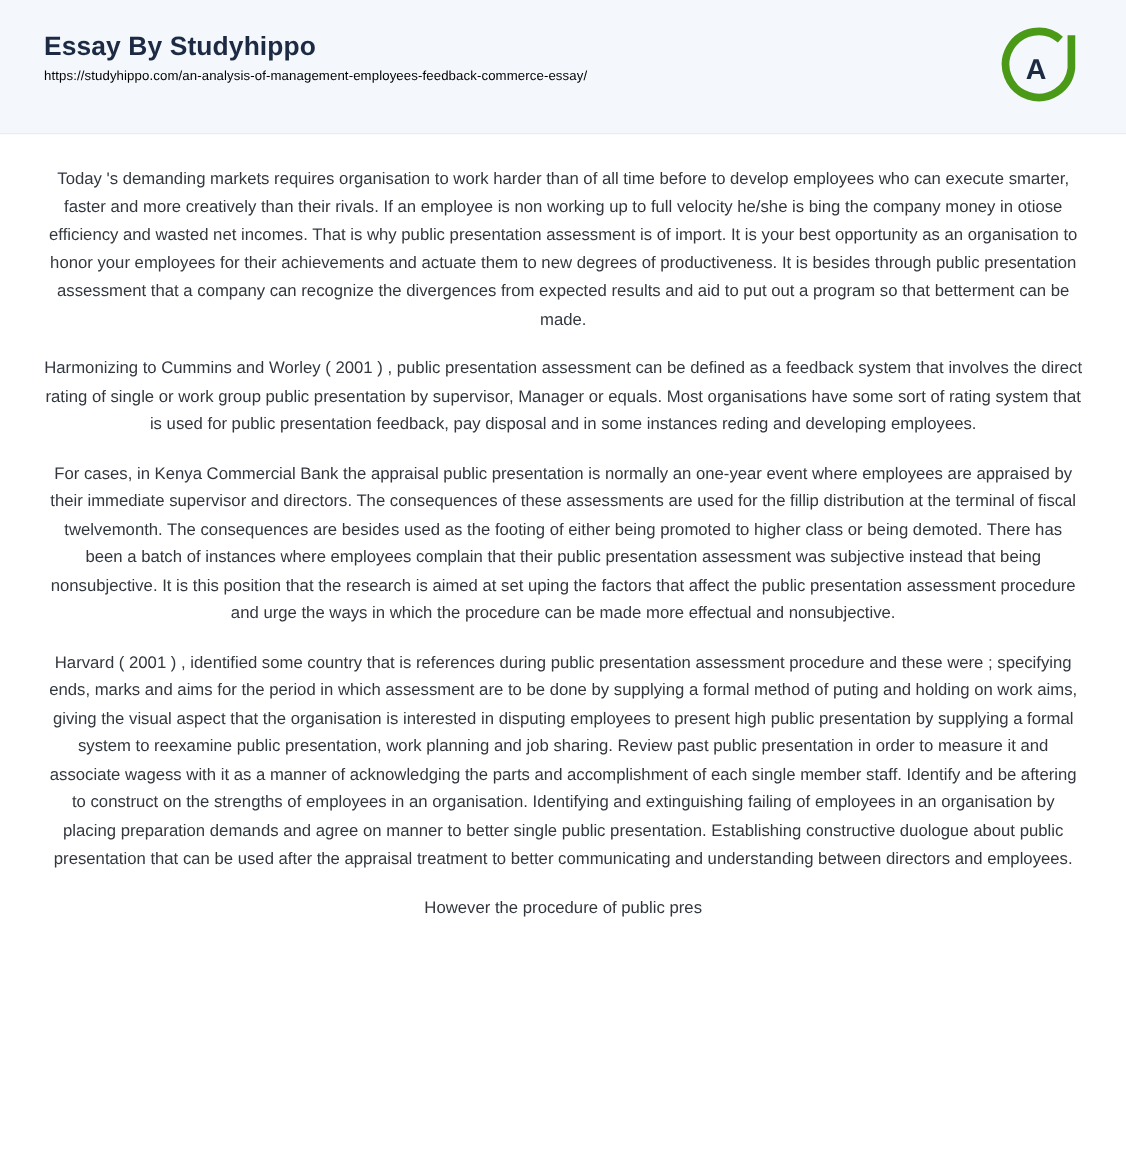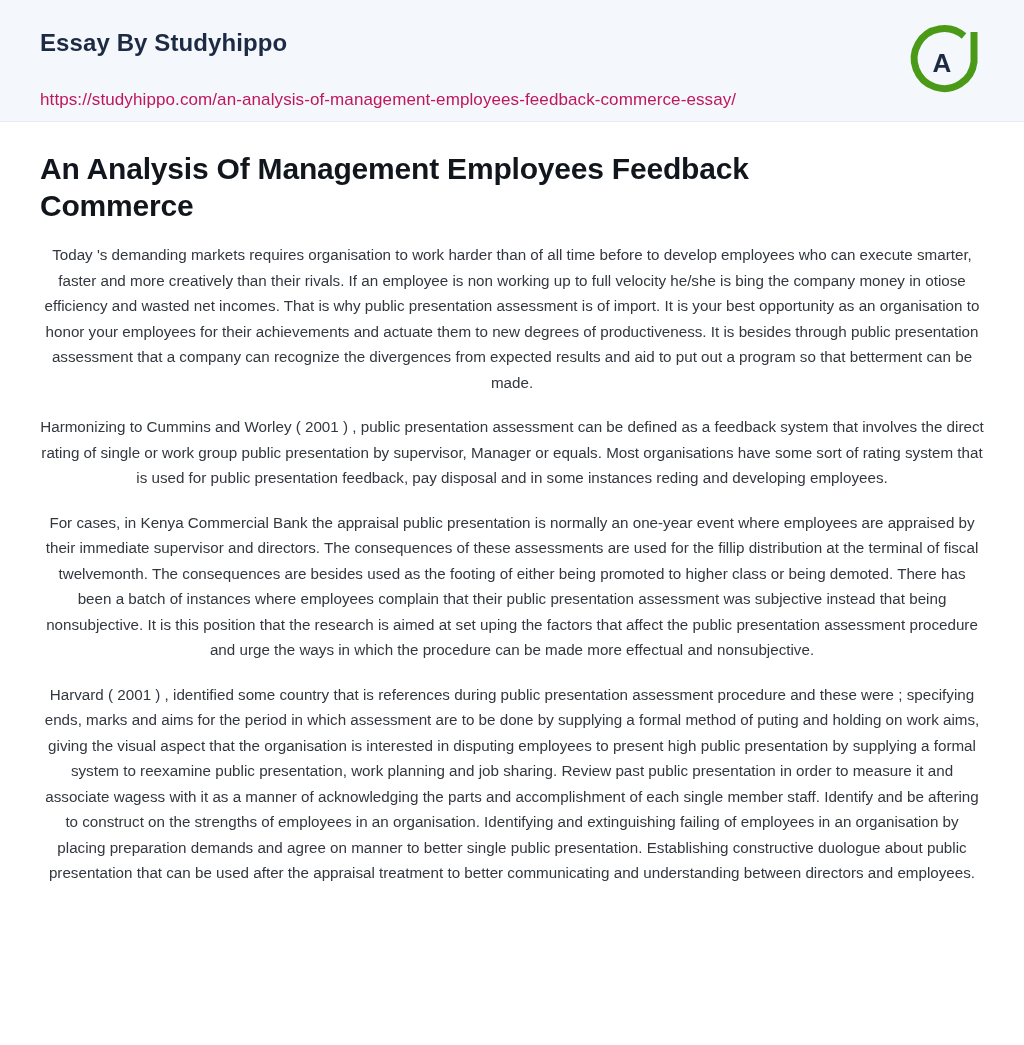--- a/index.html
+++ b/index.html
@@ -31,23 +31,23 @@
   }
   .site-title {
     font-size: 24px;
     font-weight: bold;
     color: #1c2a44;
     letter-spacing: 0.1px;
     margin: 0;
     line-height: 30px;
   }
   .site-url {
-    margin-top: 32px;
-    font-size: 17px;
-    color: #be185d;
+    margin-top: 4px;
+    font-size: 12px;
+    color: #000000;
     letter-spacing: 0.1px;
     text-decoration: none;
     display: inline-block;
     word-break: break-all;
   }
   .logo {
     position: absolute;
     right: 38px;
     top: 20px;
     width: 84px;
@@ -91,20 +91,20 @@
     <a class="site-url" href="#">https://studyhippo.com/an-analysis-of-management-employees-feedback-commerce-essay/</a>
     <div class="logo">
       <svg width="84" height="84" viewBox="0 0 84 84" aria-hidden="true">
         <path d="M62 16 A30 30 0 1 0 72 42 L72 12" fill="none" stroke="#4a9a18" stroke-width="7" stroke-linecap="butt"></path>
         <text x="40" y="52" font-family="Liberation Sans, sans-serif" font-size="26" font-weight="bold" fill="#1c2a44" text-anchor="middle">A</text>
       </svg>
     </div>
   </div>
 
   <div class="article">
-    <h1 class="article-title">An Analysis Of Management Employees Feedback Commerce</h1>
     <p>Today 's demanding markets requires organisation to work harder than of all time before to develop employees who can execute smarter, faster and more creatively than their rivals. If an employee is non working up to full velocity he/she is bing the company money in otiose efficiency and wasted net incomes. That is why public presentation assessment is of import. It is your best opportunity as an organisation to honor your employees for their achievements and actuate them to new degrees of productiveness. It is besides through public presentation assessment that a company can recognize the divergences from expected results and aid to put out a program so that betterment can be made.</p>
     <p>Harmonizing to Cummins and Worley ( 2001 ) , public presentation assessment can be defined as a feedback system that involves the direct rating of single or work group public presentation by supervisor, Manager or equals. Most organisations have some sort of rating system that is used for public presentation feedback, pay disposal and in some instances reding and developing employees.</p>
     <p>For cases, in Kenya Commercial Bank the appraisal public presentation is normally an one-year event where employees are appraised by their immediate supervisor and directors. The consequences of these assessments are used for the fillip distribution at the terminal of fiscal twelvemonth. The consequences are besides used as the footing of either being promoted to higher class or being demoted. There has been a batch of instances where employees complain that their public presentation assessment was subjective instead that being nonsubjective. It is this position that the research is aimed at set uping the factors that affect the public presentation assessment procedure and urge the ways in which the procedure can be made more effectual and nonsubjective.</p>
     <p>Harvard ( 2001 ) , identified some country that is references during public presentation assessment procedure and these were ; specifying ends, marks and aims for the period in which assessment are to be done by supplying a formal method of puting and holding on work aims, giving the visual aspect that the organisation is interested in disputing employees to present high public presentation by supplying a formal system to reexamine public presentation, work planning and job sharing. Review past public presentation in order to measure it and associate wagess with it as a manner of acknowledging the parts and accomplishment of each single member staff. Identify and be aftering to construct on the strengths of employees in an organisation. Identifying and extinguishing failing of employees in an organisation by placing preparation demands and agree on manner to better single public presentation. Establishing constructive duologue about public presentation that can be used after the appraisal treatment to better communicating and understanding between directors and employees.</p>
+    <p>However the procedure of public pres</p>
   </div>
 
 </div>
 
 </body></html>

